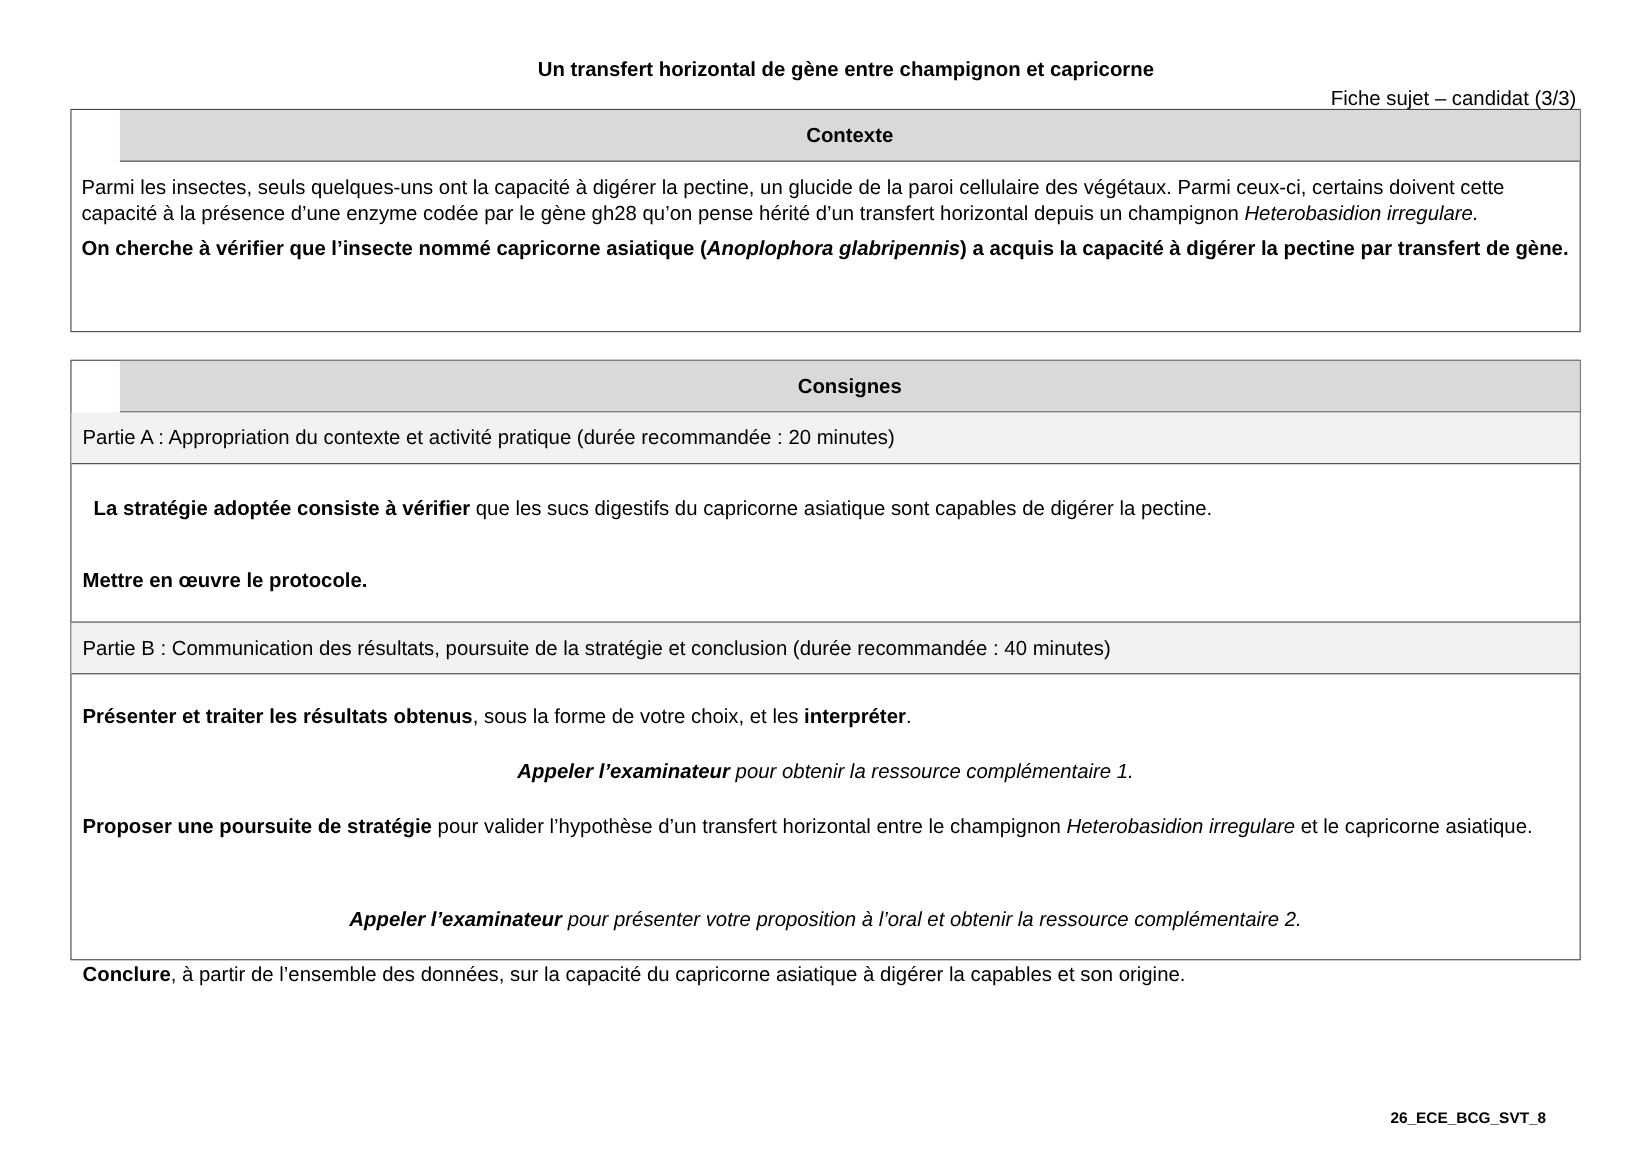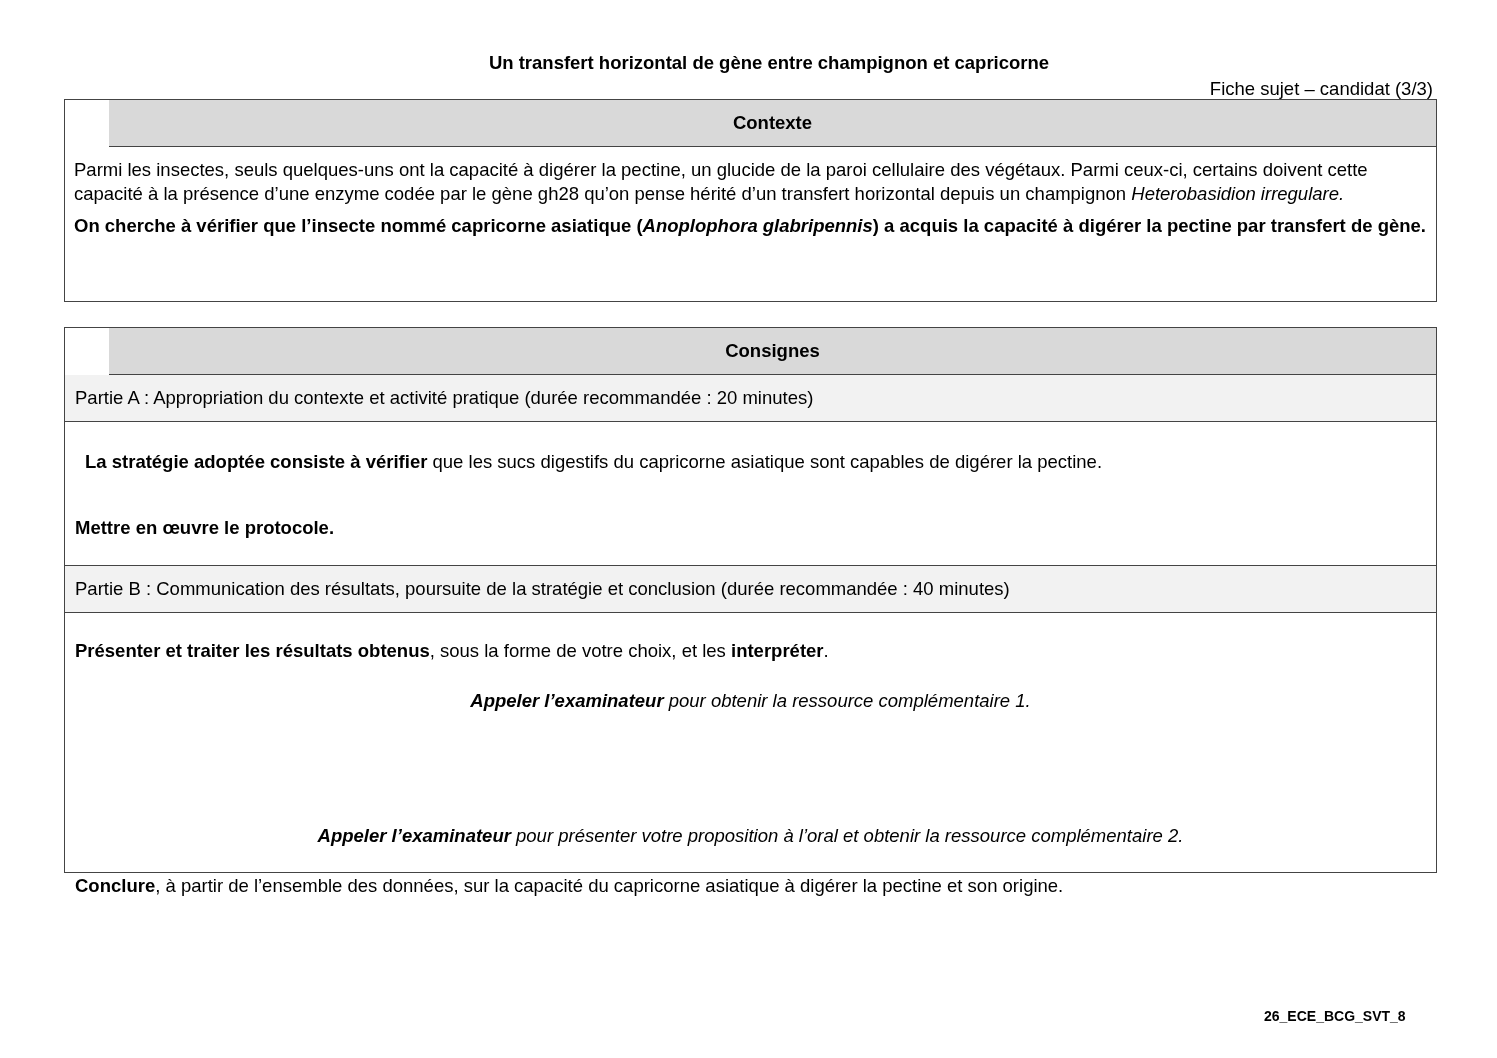--- a/index.html
+++ b/index.html
@@ -109,18 +109,19 @@
   <div class="part-header">Partie A : Appropriation du contexte et activité pratique (durée recommandée : 20 minutes)</div>
   <div class="part-a-body">
     <div class="line1"><span class="b">La stratégie adoptée consiste à vérifier</span><span> que les sucs digestifs du capricorne asiatique sont capables de digérer la pectine.</span></div>
     <div class="line2">Mettre en œuvre le protocole.</div>
   </div>
 
   <div class="part-header">Partie B : Communication des résultats, poursuite de la stratégie et conclusion (durée recommandée : 40 minutes)</div>
   <div class="part-b-body">
     <div class="pb" style="top:24px;"><span class="b">Présenter et traiter les résultats obtenus</span><span>, sous la forme de votre choix, et les </span><span class="b">interpréter</span><span>.</span></div>
     <div class="pb center" style="top:74px;"><span class="b">Appeler l’examinateur</span><span> pour obtenir la ressource complémentaire 1.</span></div>
+    <div class="pb" style="top:124px;"><span class="b">Proposer une poursuite de stratégie</span><span> pour valider l’hypothèse d’un transfert horizontal entre le champignon </span><span class="i">Heterobasidion irregulare</span><span> et le capricorne asiatique.</span></div>
     <div class="pb center" style="top:209px;"><span class="b">Appeler l’examinateur</span><span> pour présenter votre proposition à l’oral et obtenir la ressource complémentaire 2.</span></div>
-    <div class="pb" style="top:259px;"><span class="b">Conclure</span><span>, à partir de l’ensemble des données, sur la capacité du capricorne asiatique à digérer la pectine et son origine.</span></div>
+    <div class="pb" style="top:259px;"><span class="b">Conclure</span><span>, à partir de l’ensemble des données, sur la capacité du capricorne asiatique à digérer la capables et son origine.</span></div>
   </div>
 </section>
 
 <div class="footer-code">26_ECE_BCG_SVT_8</div>
 
 </body></html>

